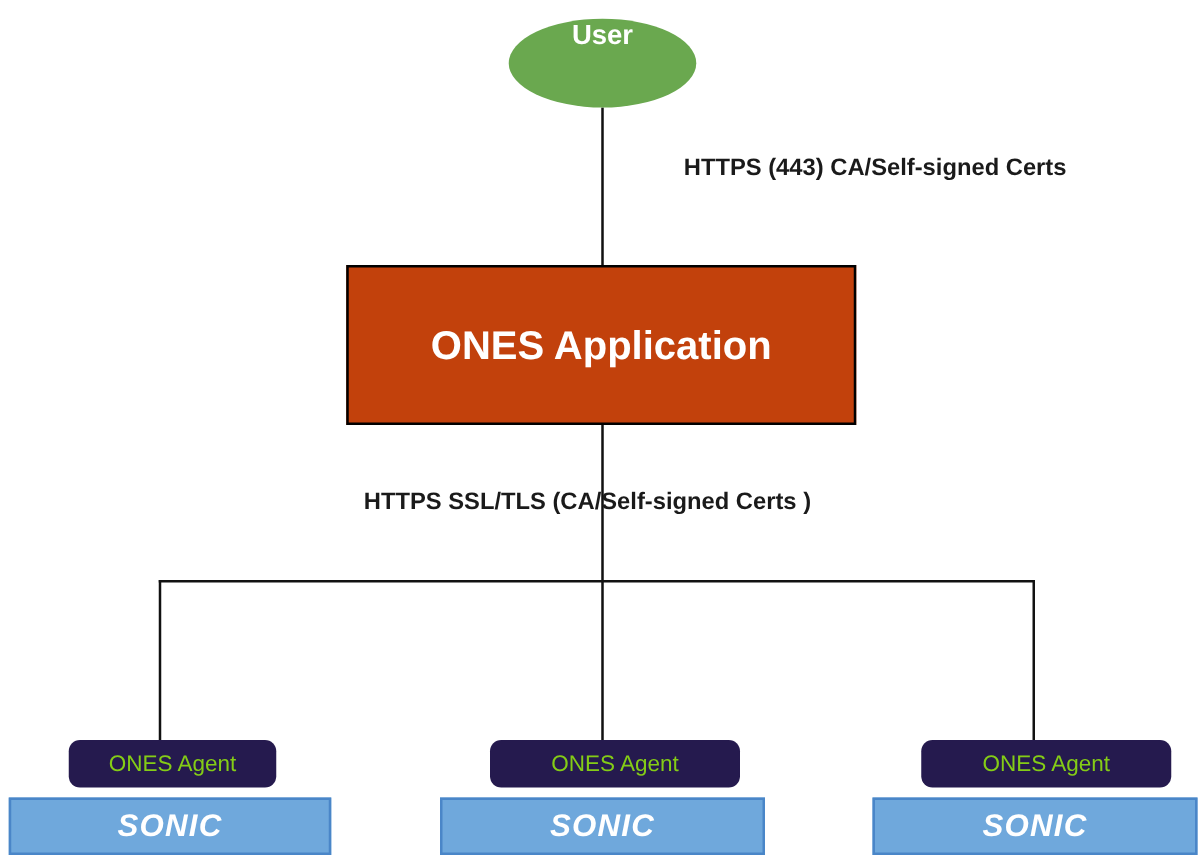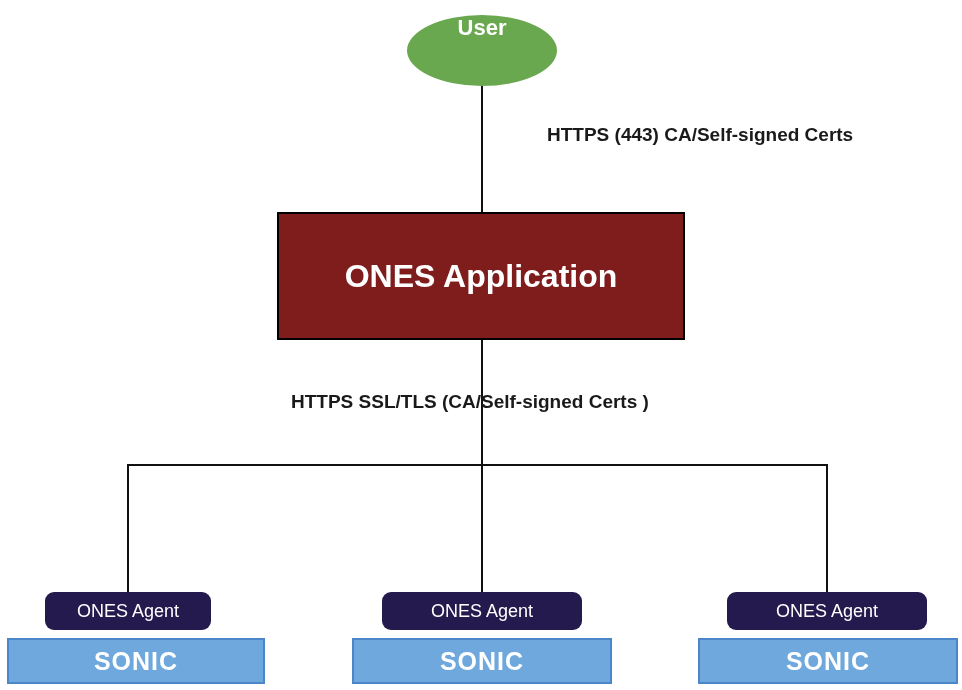--- a/index.html
+++ b/index.html
@@ -50,63 +50,65 @@
   }
   .edge-label-1 { left: 547px; top: 123px; }
   .edge-label-2 { left: 291px; top: 390px; }
 
   .app-box {
     position: absolute;
     left: 277px;
     top: 212px;
     width: 408px;
     height: 128px;
-    background: #7f1d1d;
+    background: #c2410c;
     border: 2px solid #000000;
     box-sizing: border-box;
     display: flex;
     align-items: center;
     justify-content: center;
     color: #ffffff;
     font-size: 32px;
     font-weight: bold;
     z-index: 2;
   }
 
   .agent-box {
     position: absolute;
     height: 38px;
     background: #251a4e;
     border-radius: 9px;
     display: flex;
     align-items: center;
     justify-content: center;
-    color: #ffffff;
+    color: #84cc16;
     font-size: 18px;
     font-weight: normal;
     z-index: 2;
+    margin-left: 10px;
   }
   .agent-l { left: 45px;  top: 592px; width: 166px; }
   .agent-m { left: 382px; top: 592px; width: 200px; }
   .agent-r { left: 727px; top: 592px; width: 200px; }
 
   .sonic-box {
     position: absolute;
     height: 46px;
     background: #6fa8dc;
     border: 2px solid #4a86c8;
     box-sizing: border-box;
     display: flex;
     align-items: center;
     justify-content: center;
     color: #ffffff;
     font-size: 25px;
     font-weight: bold;
     letter-spacing: 1px;
     z-index: 2;
+    font-style: italic;
   }
   .sonic-l { left: 7px;   top: 638px; width: 258px; }
   .sonic-m { left: 352px; top: 638px; width: 260px; }
   .sonic-r { left: 698px; top: 638px; width: 260px; }
 </style>
 </head>
 <body>
 
 <div class="canvas">
 

